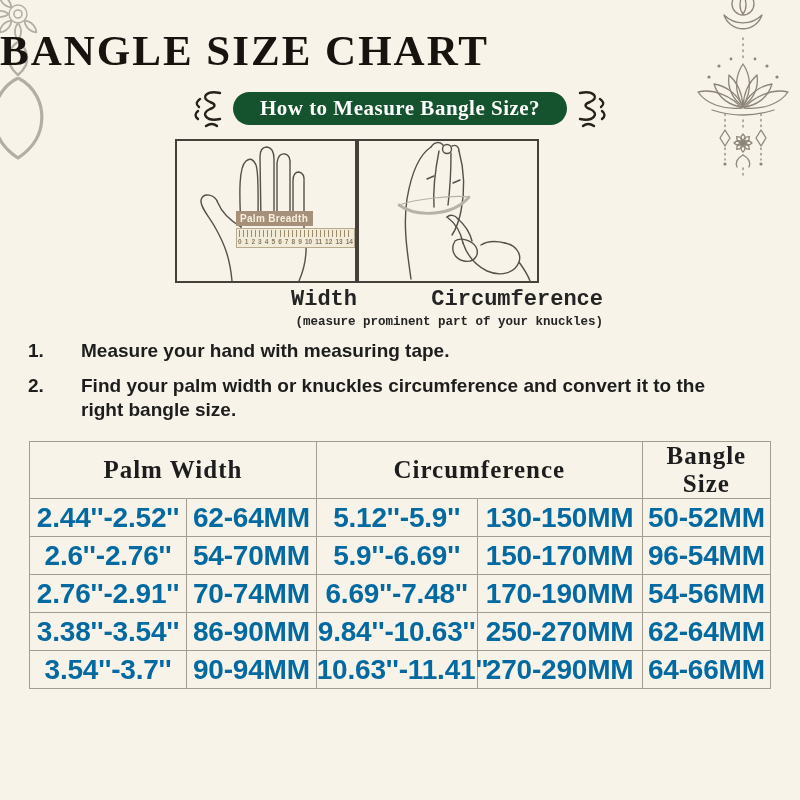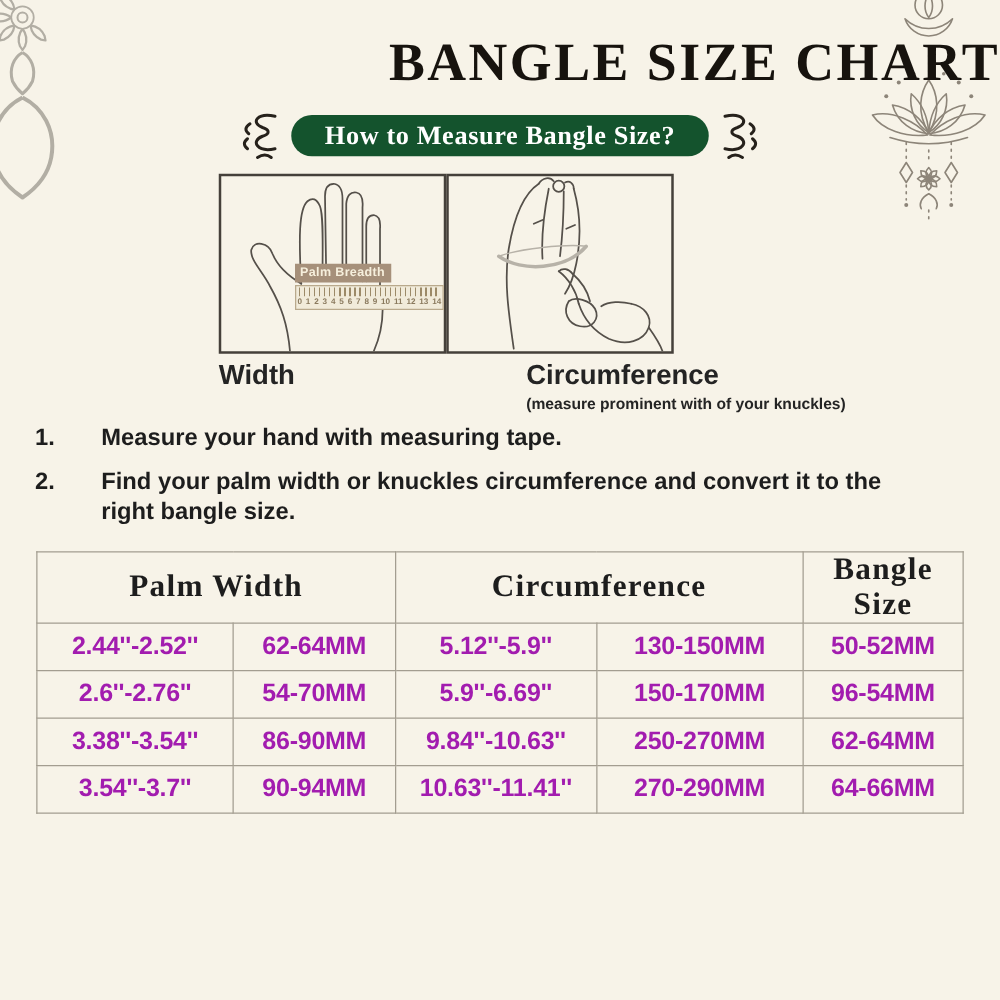--- a/index.html
+++ b/index.html
@@ -6,21 +6,21 @@
   body{
     width:800px;height:800px;position:relative;overflow:hidden;
     background:#f7f3e8;
     font-family:"Liberation Sans",sans-serif;color:#222;
   }
   
   .mandala{position:absolute;left:0;top:0;pointer-events:none;}
   .lotus{position:absolute;right:2px;top:0;pointer-events:none;}
   
   .page-title{
-    position:absolute;top:26px;left:0;width:100%;text-align:right;
+    position:absolute;top:26px;left:0;width:100%;text-align:left;
     font-family:"Liberation Serif",serif;font-weight:700;font-size:43px;
     letter-spacing:2px;color:#17130e;white-space:nowrap;
   }
   
   .pill-row{position:absolute;top:86px;left:0;width:100%;
     display:flex;justify-content:center;align-items:center;gap:9px;}
   .pill{
     background:#14532d;color:#fff;border-radius:17px;height:33px;line-height:33px;
     padding:0 27px;font-family:"Liberation Serif",serif;font-weight:700;font-size:21px;
     letter-spacing:.5px;white-space:nowrap;
@@ -41,38 +41,38 @@
     position:absolute;left:59px;right:0;top:87px;height:20px;z-index:2;
     background:#f1ebda;border:1px solid #b9a98c;box-sizing:border-box;
   }
   .ruler-ticks{height:7px;margin:1px 2px 0 2px;
     background:repeating-linear-gradient(to right,#9c8a68 0 1px,transparent 1px 4.05px);}
   .ruler-nums{display:flex;justify-content:space-between;padding:0 1px;
     font-size:6.5px;line-height:9px;color:#8a7a5e;font-weight:700;}
   .ruler-nums span{flex:none;}
   
   .captions{position:absolute;top:287px;left:175px;display:flex;gap:64px;}
-  .cap-col{width:182px;display:flex;flex-direction:column;align-items:flex-start;}
+  .cap-col{width:182px;display:flex;flex-direction:column;align-items:flex-end;font-family:Liberation Mono, monospace;}
   .cap-main{font-size:22px;font-weight:700;color:#242424;white-space:nowrap;}
   .cap-note{font-size:12.5px;font-weight:700;color:#242424;white-space:nowrap;margin-top:3px;}
   
   .instructions{position:absolute;top:339px;left:28px;width:724px;
     font-size:19px;font-weight:600;color:#1d1d1d;}
   .instr{display:flex;margin-bottom:10px;line-height:1.3;}
   .instr-num{flex:none;width:25px;}
   .instr-text{max-width:676px;margin-left:28px;}
   
   .size-table{position:absolute;top:441px;left:29px;width:742px;
     border-collapse:collapse;table-layout:fixed;}
   .size-table th,.size-table td{border:1px solid #a39d90;text-align:center;padding:0;}
   .size-table th{
     font-family:"Liberation Serif",serif;font-size:25px;font-weight:600;
     height:44px;color:#1d1d1d;letter-spacing:1px;
   }
-  .size-table td{font-size:20px;font-weight:600;height:37px;color:#a21caf;letter-spacing:-.2px;}
+  .size-table td{font-size:28px;font-weight:600;height:37px;color:#0369a1;letter-spacing:-.2px;}
   svg .ln{fill:none;stroke:#55504a;stroke-width:1.4;stroke-linecap:round;stroke-linejoin:round;}
   svg .tape{fill:none;stroke:#b7b2a8;stroke-linecap:round;}
   svg .orn{fill:none;stroke:#b2aea4;stroke-linejoin:round;}
   svg .lot{fill:none;stroke:#8d8579;stroke-width:1.3;stroke-linecap:round;stroke-linejoin:round;}
   svg .lotdot{fill:#8d8579;stroke:none;}
   svg .flr{fill:none;stroke:#26211b;stroke-width:2.4;stroke-linecap:round;}
 </style>
 </head>
 <body>
 
@@ -273,21 +273,21 @@
     </svg>
   </div>
 </div>
 
 <div class="captions">
   <div class="cap-col">
     <div class="cap-main">Width</div>
   </div>
   <div class="cap-col">
     <div class="cap-main">Circumference</div>
-    <div class="cap-note">(measure prominent with of your knuckles)</div>
+    <div class="cap-note">(measure prominent part of your knuckles)</div>
   </div>
 </div>
 
 <div class="instructions">
   <div class="instr">
     <span class="instr-num">1.</span>
     <span class="instr-text">Measure your hand with measuring tape.</span>
   </div>
   <div class="instr">
     <span class="instr-num">2.</span>
@@ -319,20 +319,27 @@
       <td>50-52MM</td>
     </tr>
     <tr>
       <td>2.6''-2.76''</td>
       <td>54-70MM</td>
       <td>5.9''-6.69''</td>
       <td>150-170MM</td>
       <td>96-54MM</td>
     </tr>
     <tr>
+      <td>2.76''-2.91''</td>
+      <td>70-74MM</td>
+      <td>6.69''-7.48''</td>
+      <td>170-190MM</td>
+      <td>54-56MM</td>
+    </tr>
+    <tr>
       <td>3.38''-3.54''</td>
       <td>86-90MM</td>
       <td>9.84''-10.63''</td>
       <td>250-270MM</td>
       <td>62-64MM</td>
     </tr>
     <tr>
       <td>3.54''-3.7''</td>
       <td>90-94MM</td>
       <td>10.63''-11.41''</td>

